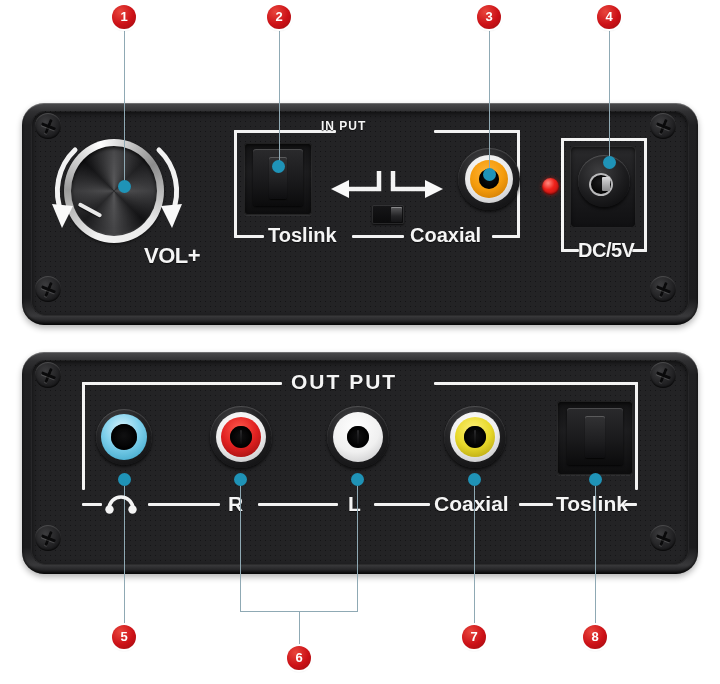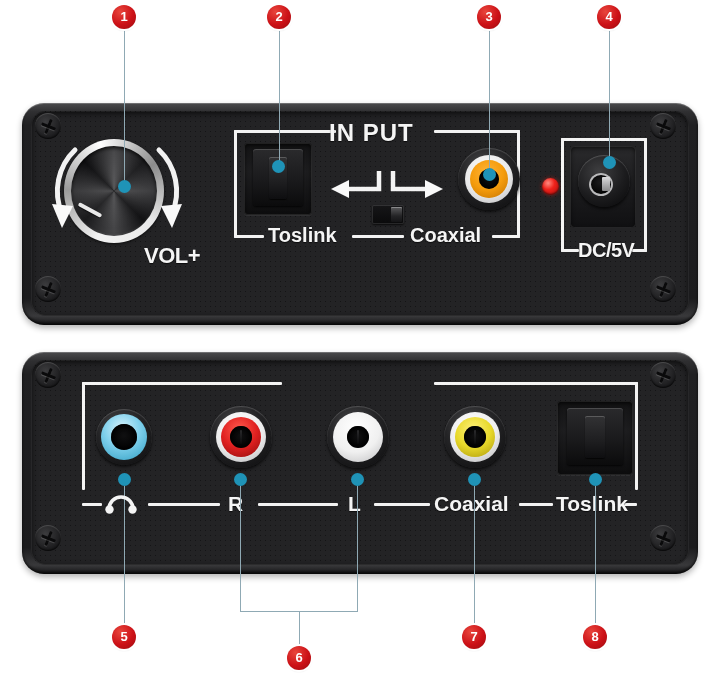--- a/index.html
+++ b/index.html
@@ -282,21 +282,21 @@
     <div class="ln v" style="left:234px;top:130px;height:108px;"></div>
 
     <div class="ln v" style="left:517px;top:130px;height:108px;"></div>
 
     <div class="ln h" style="left:234px;top:235px;width:30px;"></div>
 
     <div class="ln h" style="left:352px;top:235px;width:52px;"></div>
 
     <div class="ln h" style="left:492px;top:235px;width:28px;"></div>
   </div>
-  <div class="grp-label" style="left:329px;top:119px;font-size:24px;letter-spacing:1px;">IN PUT</div>
+  <div class="grp-label" style="left:321px;top:119px;font-size:12px;letter-spacing:1px;">IN PUT</div>
 
   <div class="toslink" style="left:244px;top:143px;width:68px;height:72px;">
     <div class="door">
       <div class="tab"></div>
     </div>
   </div>
   <div class="grp-label" style="left:268px;top:224px;font-size:20px;">Toslink</div>
 
   <svg class="arrow-svg" style="left:327px;top:163px;" width="120" height="48" viewBox="0 0 120 48">
     <path d="M52 8 L52 26 L18 26" stroke="#f4f4f4" stroke-width="4.5" fill="none"></path>
@@ -368,20 +368,21 @@
     <div class="ln v" style="left:82px;top:382px;height:108px;"></div>
     <div class="ln v" style="left:635px;top:382px;height:108px;"></div>
 
     <div class="ln h" style="left:82px;top:503px;width:20px;"></div>
     <div class="ln h" style="left:148px;top:503px;width:72px;"></div>
     <div class="ln h" style="left:258px;top:503px;width:80px;"></div>
     <div class="ln h" style="left:374px;top:503px;width:56px;"></div>
     <div class="ln h" style="left:519px;top:503px;width:34px;"></div>
     <div class="ln h" style="left:623px;top:503px;width:14px;"></div>
   </div>
+  <div class="grp-label" style="left:291px;top:370px;font-size:21px;letter-spacing:2px;">OUT PUT</div>
 
   <div class="rca" style="left:96px;top:409px;width:56px;height:56px;">
     <div class="outer"></div>
     <div class="color" style="left:5px;top:5px;right:5px;bottom:5px;border-radius:50%;background:radial-gradient(circle at 45% 32%, #d8f2fb 0%, #7fd0ec 45%, #2f9ec2 100%);"></div>
     <div class="hole" style="left:15px;top:15px;right:15px;bottom:15px;"></div>
   </div>
 
   <div class="rca" style="left:210px;top:406px;width:62px;height:62px;">
     <div class="outer"></div>
     <div class="color" style="left:6px;top:6px;right:6px;bottom:6px;border-radius:50%;background:radial-gradient(circle at 45% 32%, #ffffff 0%, #ededed 55%, #b3b3b5 100%);"></div>

